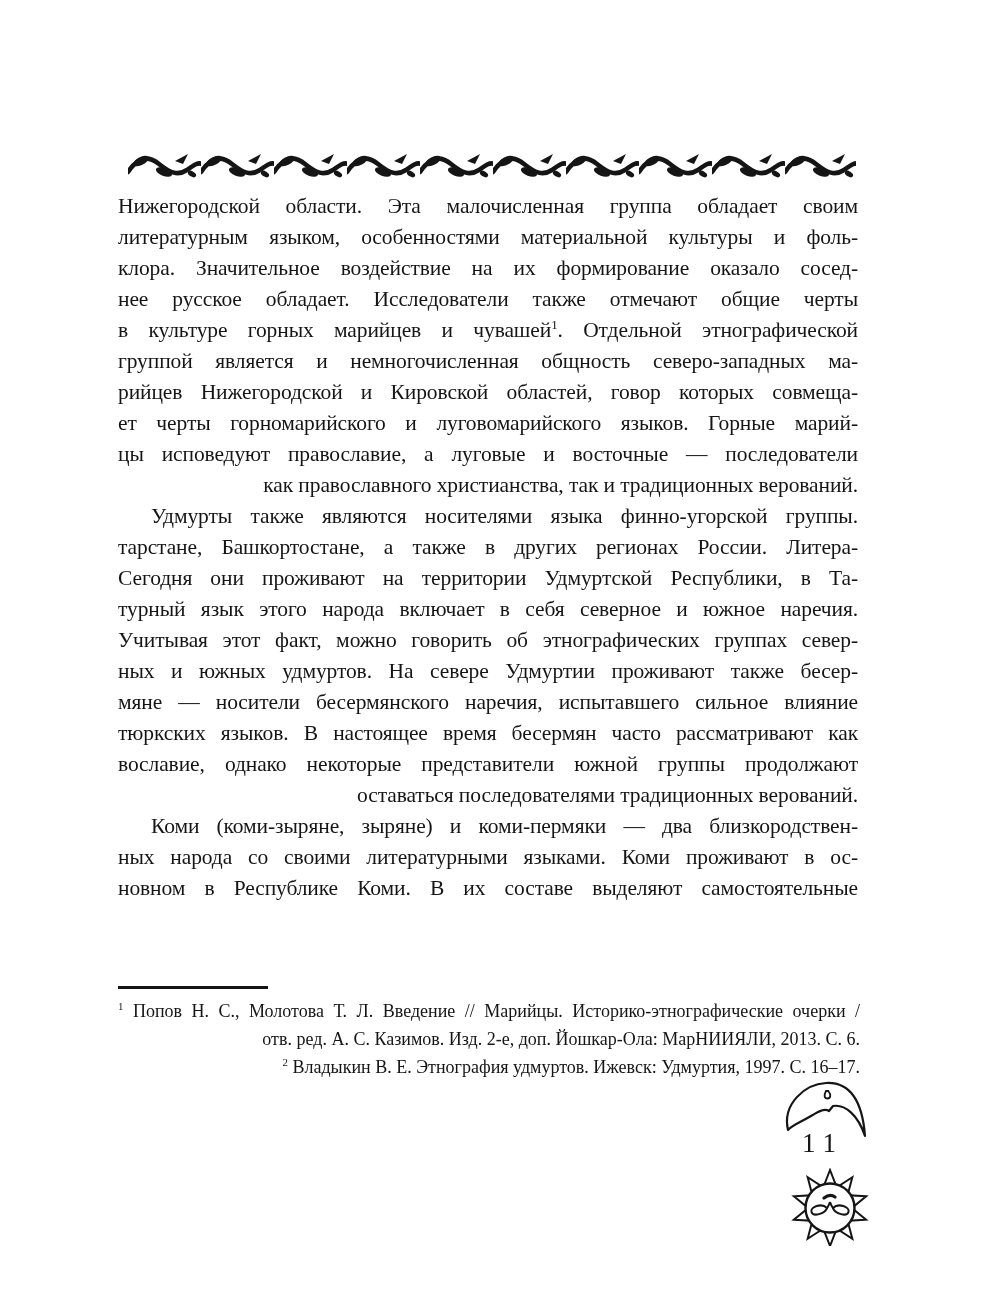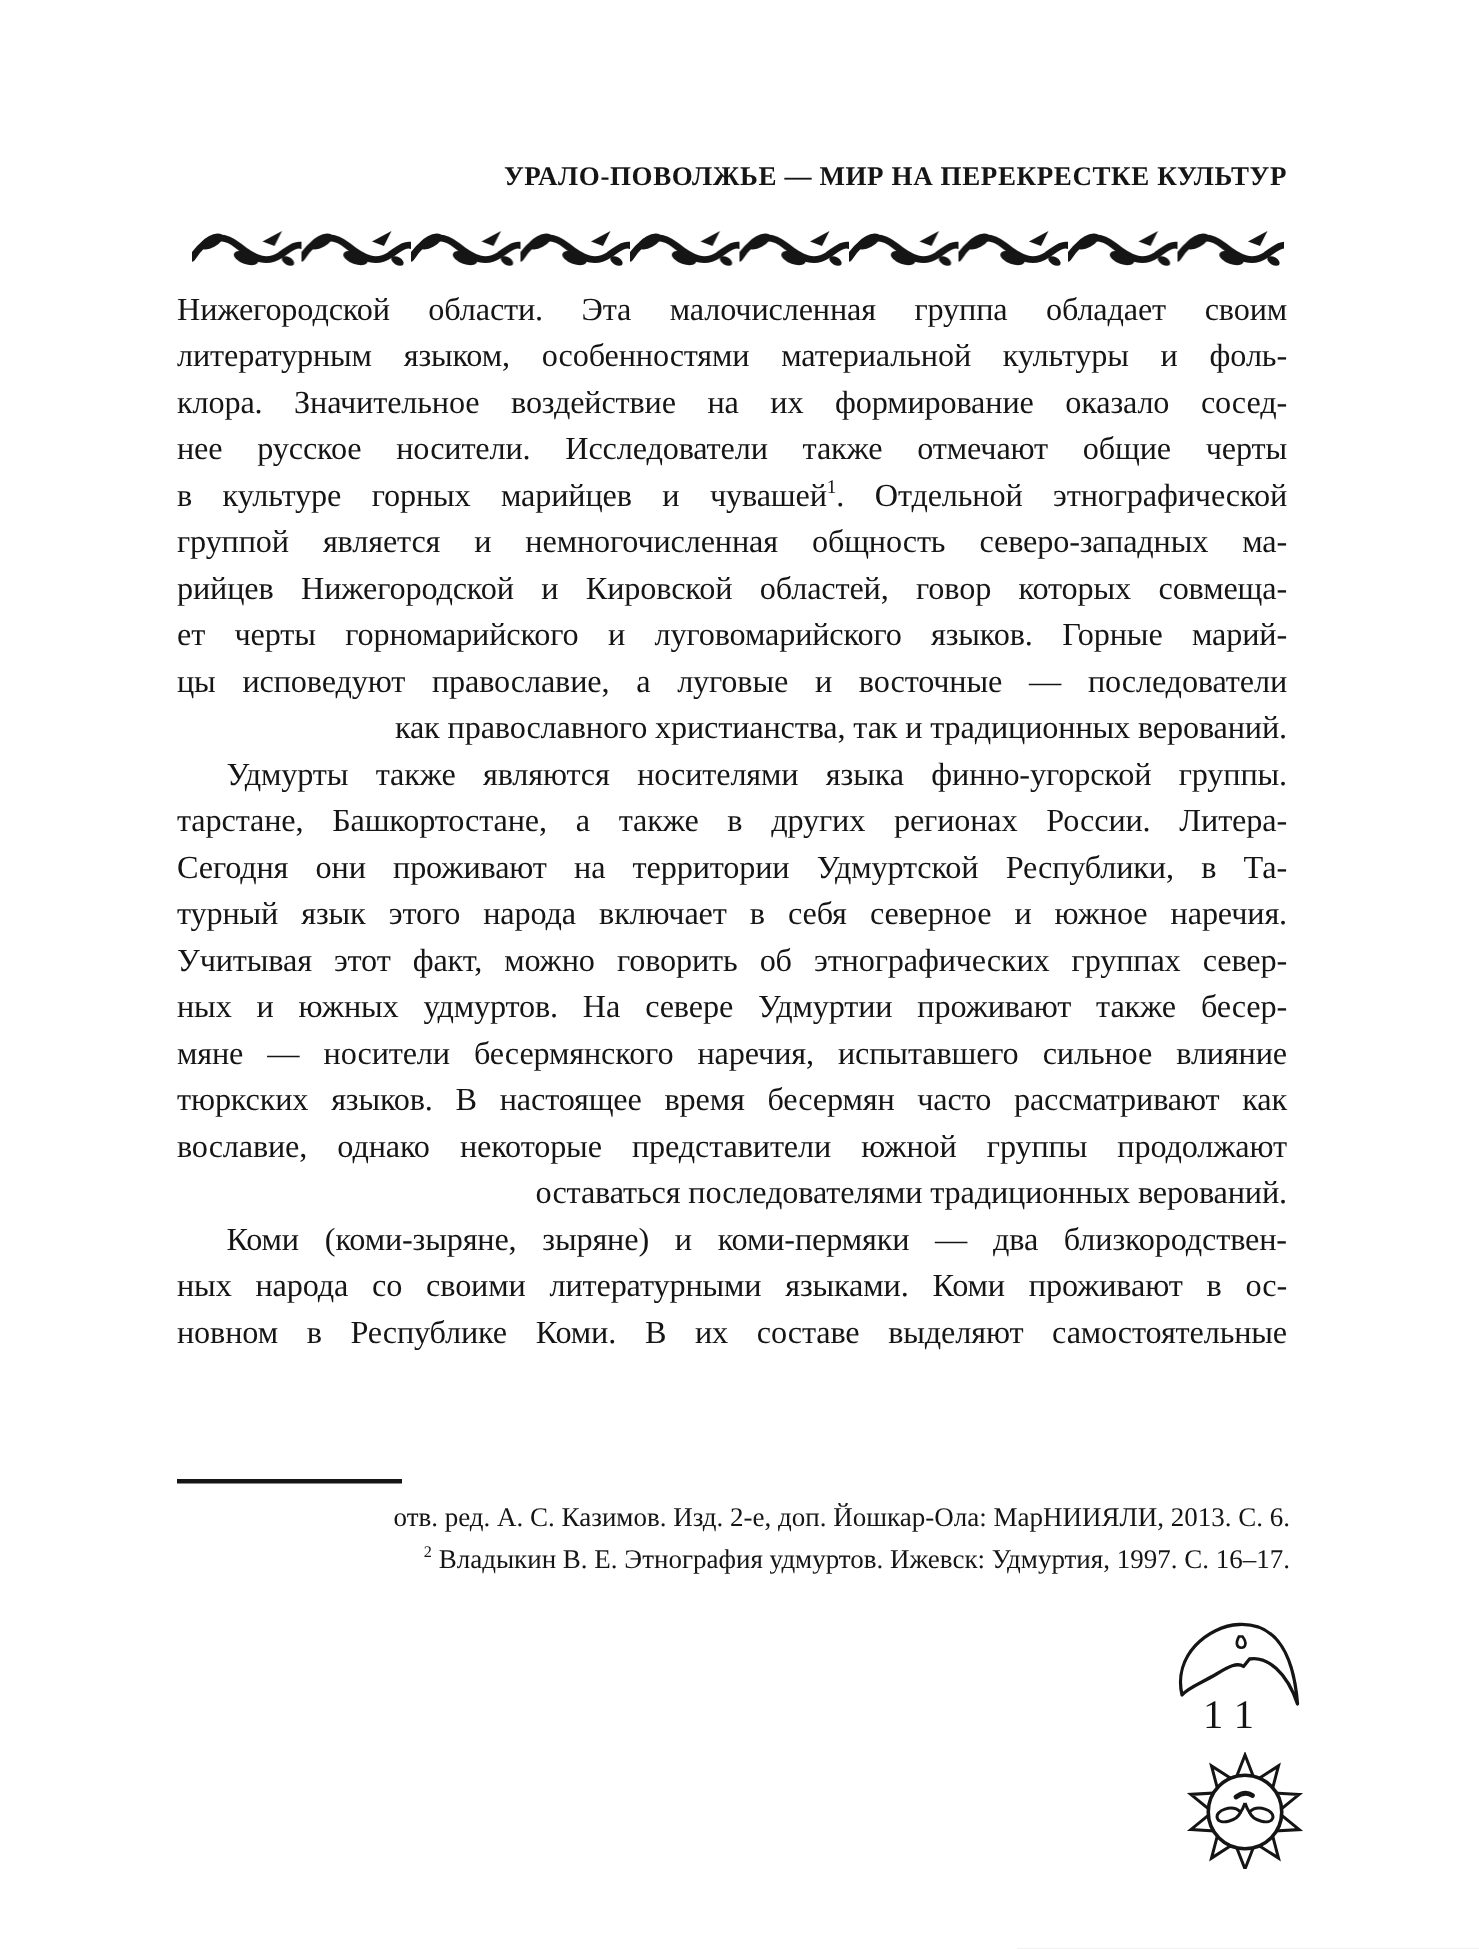--- a/index.html
+++ b/index.html
@@ -64,21 +64,20 @@
     position: absolute;
     top: 1168px; left: 787px;
     width: 86px; height: 78px;
   }
 </style>
 </head>
 <body>
 
 <div class="page">
 
-  <div class="running-head">УРАЛО-ПОВОЛЖЬЕ — МИР НА ПЕРЕКРЕСТКЕ КУЛЬТУР</div>
 
   <div class="divider">
     <svg width="728" height="36" viewBox="0 0 728 36" xmlns="http://www.w3.org/2000/svg">
       <defs>
         <pattern id="vine" x="0" y="0" width="73" height="36" patternUnits="userSpaceOnUse">
           <path d="M0,24 C10,9 20,7 31,16 C42,25 50,28 59,22 C66,17 70,14 74,16" fill="none" stroke="#151515" stroke-width="4.6" stroke-linecap="round"></path>
           <ellipse cx="13" cy="13" rx="8.5" ry="4" fill="#151515" transform="rotate(-28 13 13)"></ellipse>
           <ellipse cx="36" cy="24" rx="8.5" ry="4" fill="#151515" transform="rotate(20 36 24)"></ellipse>
           <path d="M47,13 L60,6 L55,16 Z" fill="#151515"></path>
           <ellipse cx="64" cy="26" rx="4.5" ry="2.6" fill="#151515" transform="rotate(30 64 26)"></ellipse>
@@ -86,21 +85,21 @@
       </defs>
       <rect x="0" y="0" width="728" height="36" fill="url(#vine)"></rect>
     </svg>
   </div>
 
   <div class="body-text" id="body-text">
       <div>
         <div class="line fill"><span>Нижегородской области. Эта малочисленная группа обладает своим</span></div>
         <div class="line fill"><span>литературным языком, особенностями материальной культуры и фоль-</span></div>
         <div class="line fill"><span>клора. Значительное воздействие на их формирование оказало сосед-</span></div>
-        <div class="line fill"><span>нее русское носители. Исследователи также отмечают общие черты</span></div>
+        <div class="line fill"><span>нее русское обладает. Исследователи также отмечают общие черты</span></div>
         <div class="line fill"><span>в культуре горных марийцев и чувашей</span><sup>1</sup><span>. Отдельной этнографической</span></div>
         <div class="line fill"><span>группой является и немногочисленная общность </span><span class="it">северо-западных ма-</span></div>
         <div class="line fill"><span class="it">рийцев</span><span> Нижегородской и Кировской областей, говор которых совмеща-</span></div>
         <div class="line fill"><span>ет черты горномарийского и луговомарийского языков. Горные марий-</span></div>
         <div class="line fill"><span>цы исповедуют православие, а луговые и восточные — последователи</span></div>
         <div class="line"><span>как православного христианства, так и традиционных верований.</span></div>
       </div>
       <div>
         <div class="line fill indent"><span class="it">Удмурты</span><span> также являются носителями языка финно-угорской группы.</span></div>
         <div class="line fill"><span>тарстане, Башкортостане, а также в других регионах России. Литера-</span></div>
@@ -117,20 +116,21 @@
         <div class="line fill indent"><span class="it">Коми (коми-зыряне, зыряне)</span><span> и </span><span class="it">коми-пермяки</span><span> — два близкородствен-</span></div>
         <div class="line fill"><span>ных народа со своими литературными языками. Коми проживают в ос-</span></div>
         <div class="line fill"><span>новном в Республике Коми. В их составе выделяют самостоятельные</span></div>
       </div>
     </div>
 
   <div class="fn-rule"></div>
 
   <div class="footnotes" id="footnotes">
       <div>
+        <div class="line fill"><sup>1</sup><span>  Попов Н. С., Молотова Т. Л. Введение // Марийцы. Историко-этнографические очерки /</span></div>
         <div class="line"><span>отв. ред. А. С. Казимов. Изд. 2-е, доп. Йошкар-Ола: МарНИИЯЛИ, 2013. С. 6.</span></div>
       </div>
       <div>
         <div class="line"><sup>2</sup><span>  Владыкин В. Е. Этнография удмуртов. Ижевск: Удмуртия, 1997. С. 16–17.</span></div>
       </div>
     </div>
 
   <div class="moon">
     <svg width="90" height="68" viewBox="0 0 90 68" xmlns="http://www.w3.org/2000/svg">
       <path d="M8,54 C2,28 25,8 46,7 C67,6 82,21 85,60

